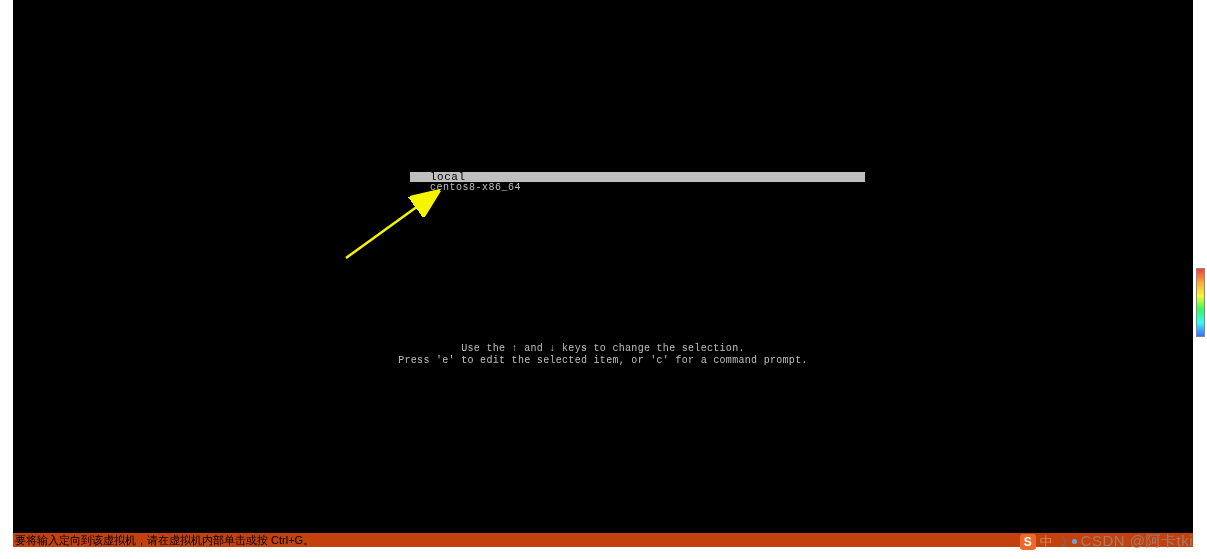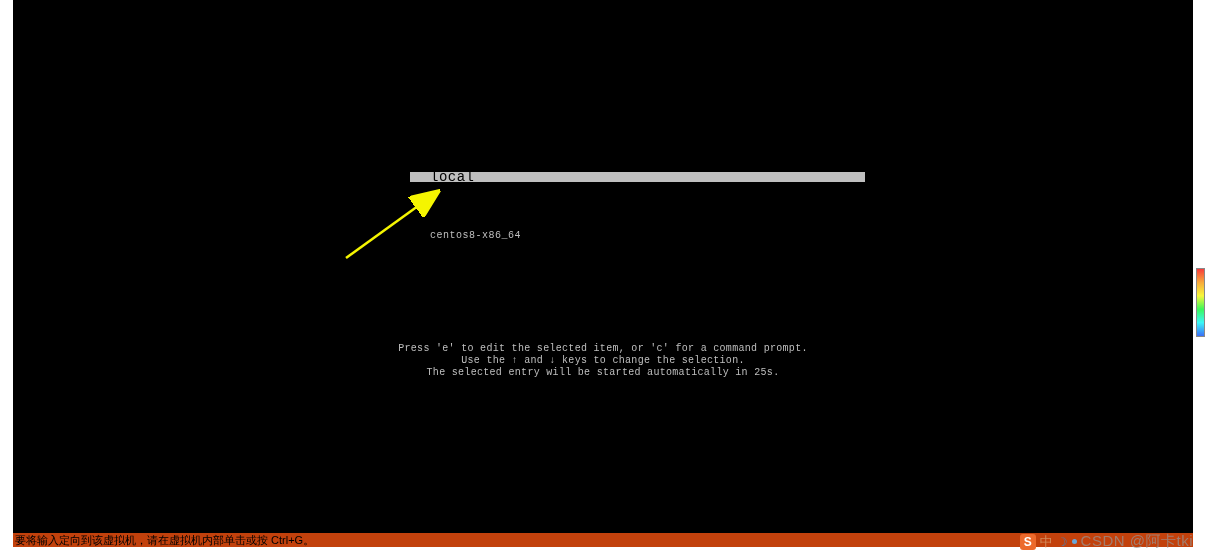--- a/index.html
+++ b/index.html
@@ -27,33 +27,32 @@
     .boot-menu {
       position: absolute;
       left: 397px;
       top: 172px;
       width: 455px;
     }
     .menu-item-selected {
       background: #bfbfbf;
       color: #000000;
       padding: 0 2px 0 20px;
-      font-size: 14px;
+      font-size: 11px;
       line-height: 10px;
       font-family: "Courier New", monospace;
       letter-spacing: 0.5px;
     }
     .menu-item {
       color: #bfbfbf;
       padding: 0 2px 0 20px;
       font-size: 10px;
       line-height: 11px;
       font-family: "Courier New", monospace;
       letter-spacing: 0.5px;
-      margin-top: 48px;
     }
     .help-text {
       position: absolute;
       left: 0;
       top: 343px;
       width: 1180px;
       text-align: center;
       color: #bfbfbf;
       font-size: 10px;
       line-height: 12px;
@@ -135,25 +134,22 @@
 </head>
 <body>
 
 <div class="vm-screen">
   <div class="boot-menu">
     <div class="menu-item-selected">local</div>
     <div class="menu-item">centos8-x86_64</div>
   </div>
 
   <div class="help-text">
+    <div>Use the ↑ and ↓ keys to change the selection.</div>
     <div>Press 'e' to edit the selected item, or 'c' for a command prompt.</div>
-    <div>Use the ↑ and ↓ keys to change the selection.</div>
-    <div>
-      <span>The selected entry will be started automatically in </span><span>25</span><span>s.</span>
-    </div>
   </div>
 
   <svg class="arrow-annotation" width="120" height="80" viewBox="0 0 120 80">
     <defs>
       <marker id="arrowhead" markerWidth="12" markerHeight="10" refX="10" refY="5" orient="auto">
         <polygon points="0 0, 12 5, 0 10" fill="#f5f500" stroke="#f5f500"></polygon>
       </marker>
     </defs>
     <line x1="5" y1="75" x2="95" y2="10" stroke="#f5f500" stroke-width="2.5" marker-end="url(#arrowhead)"></line>
   </svg>

